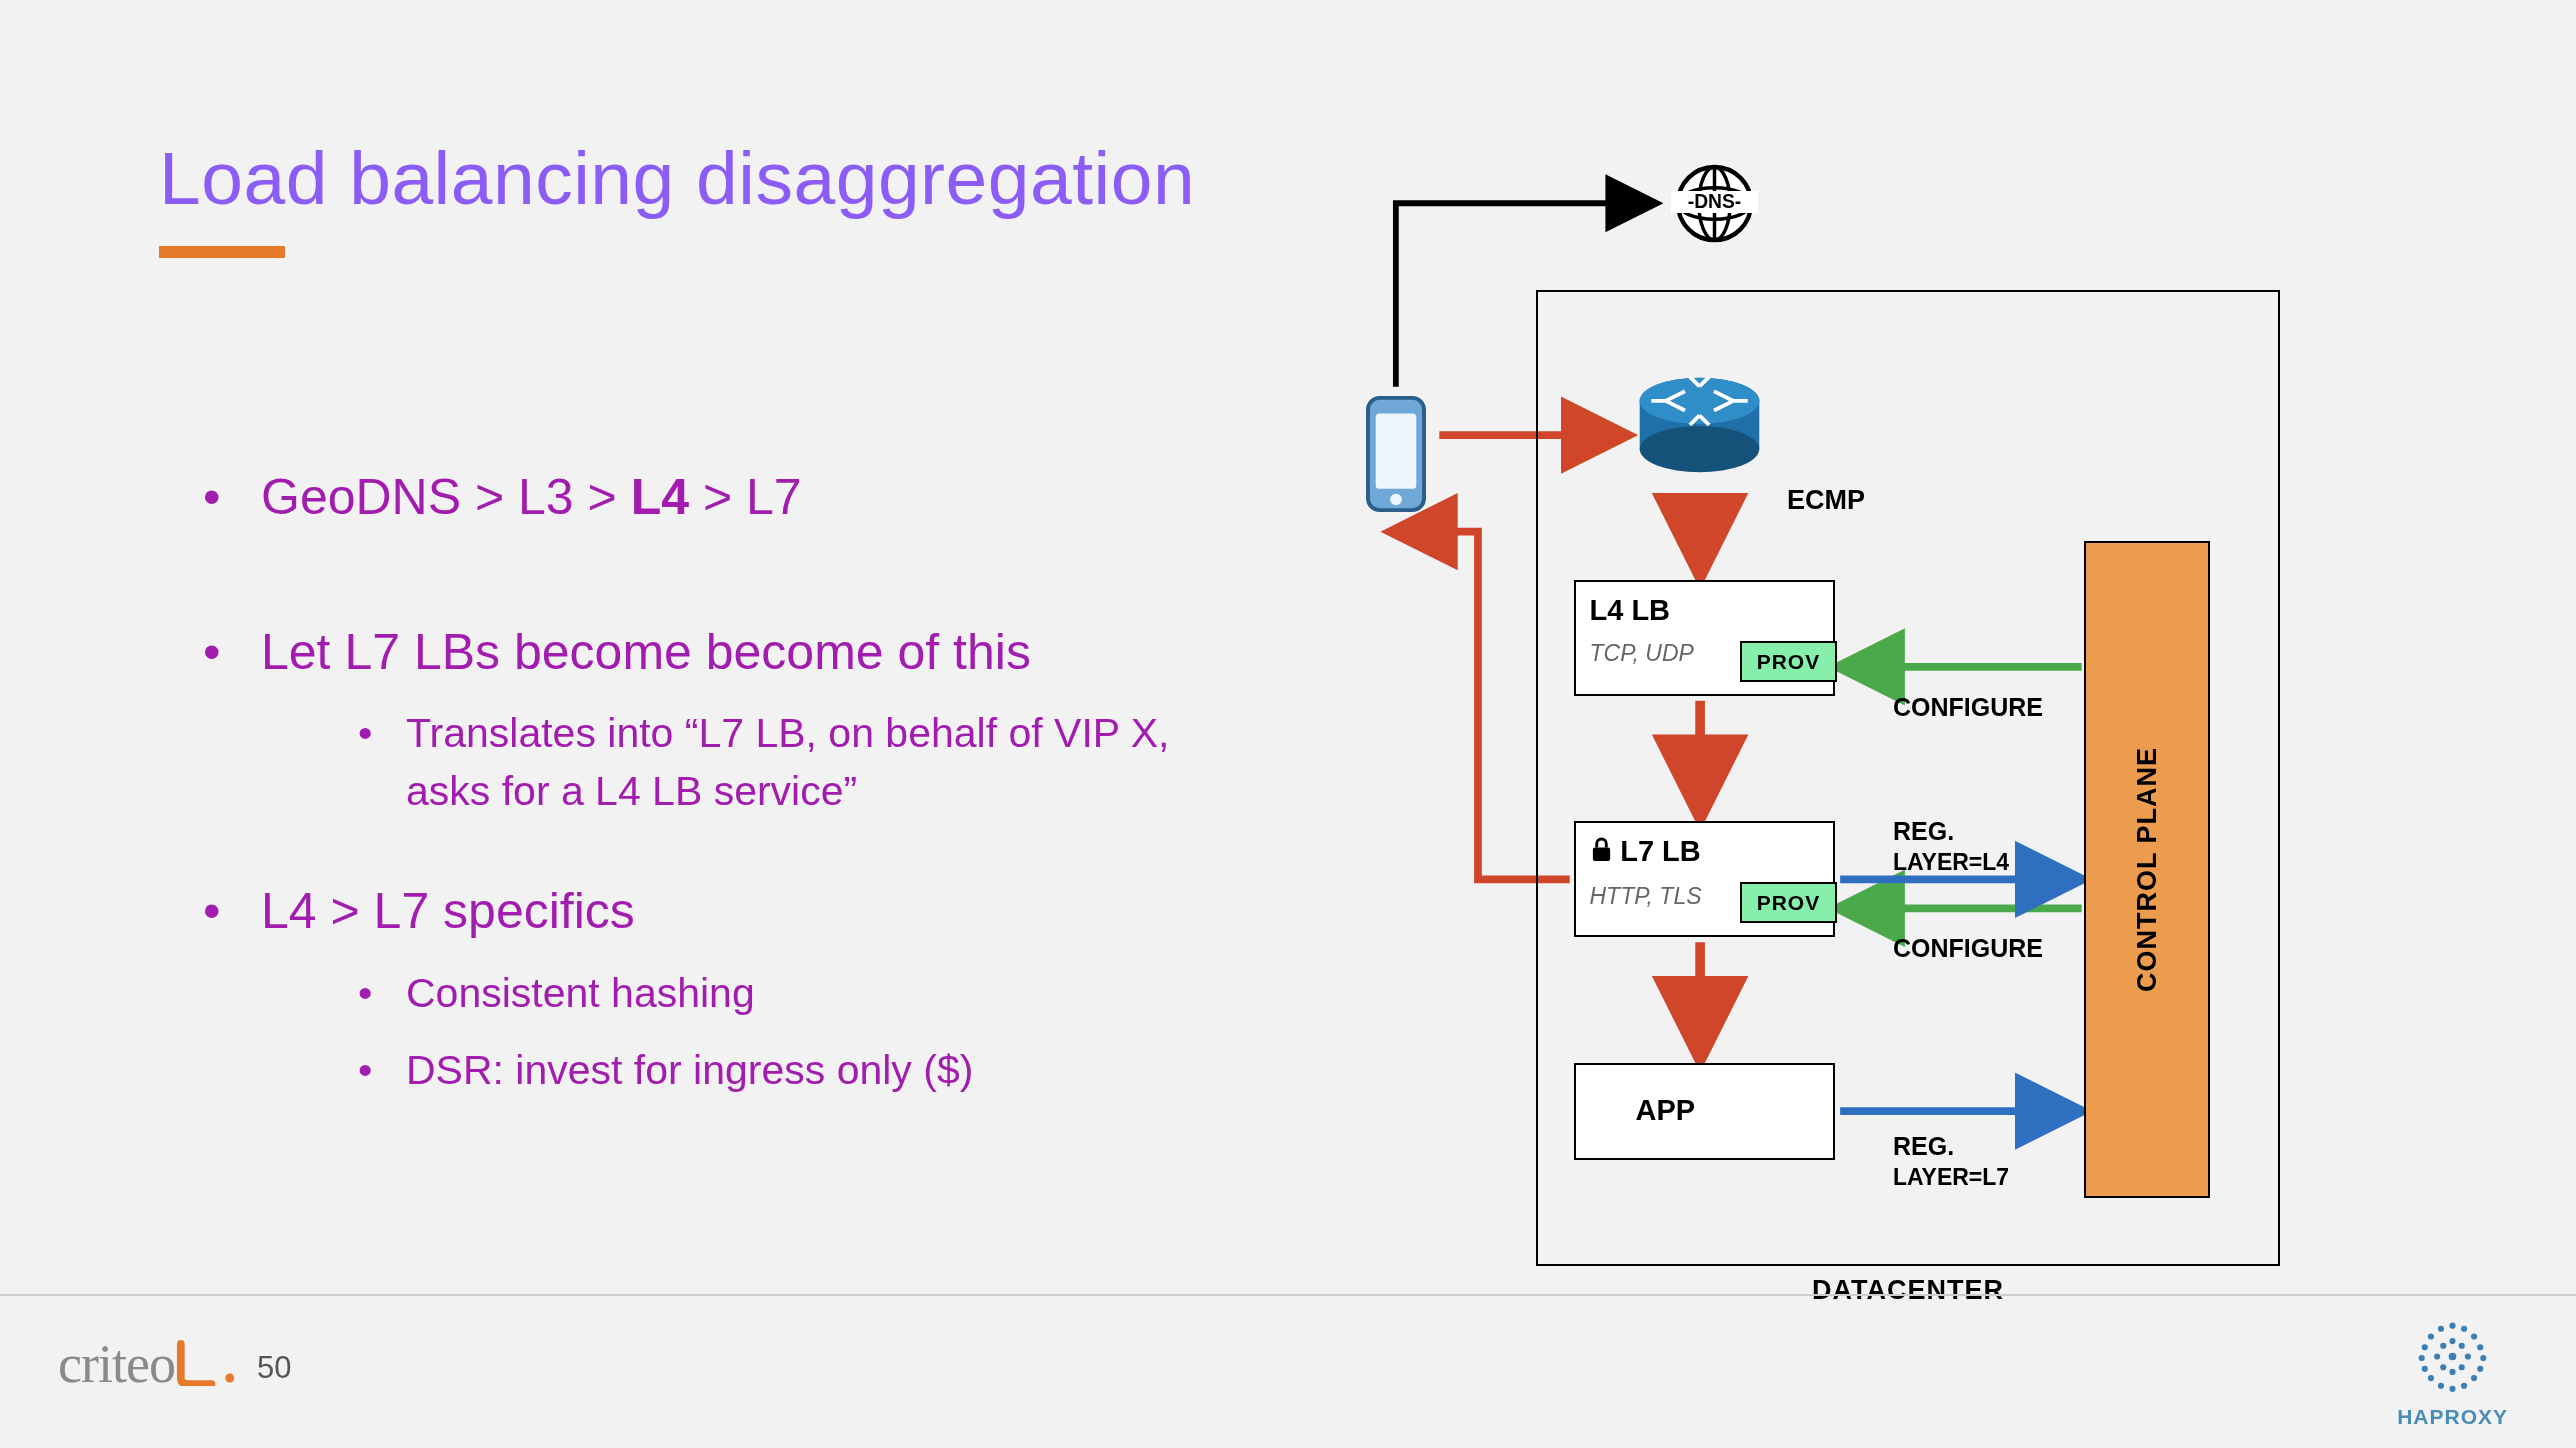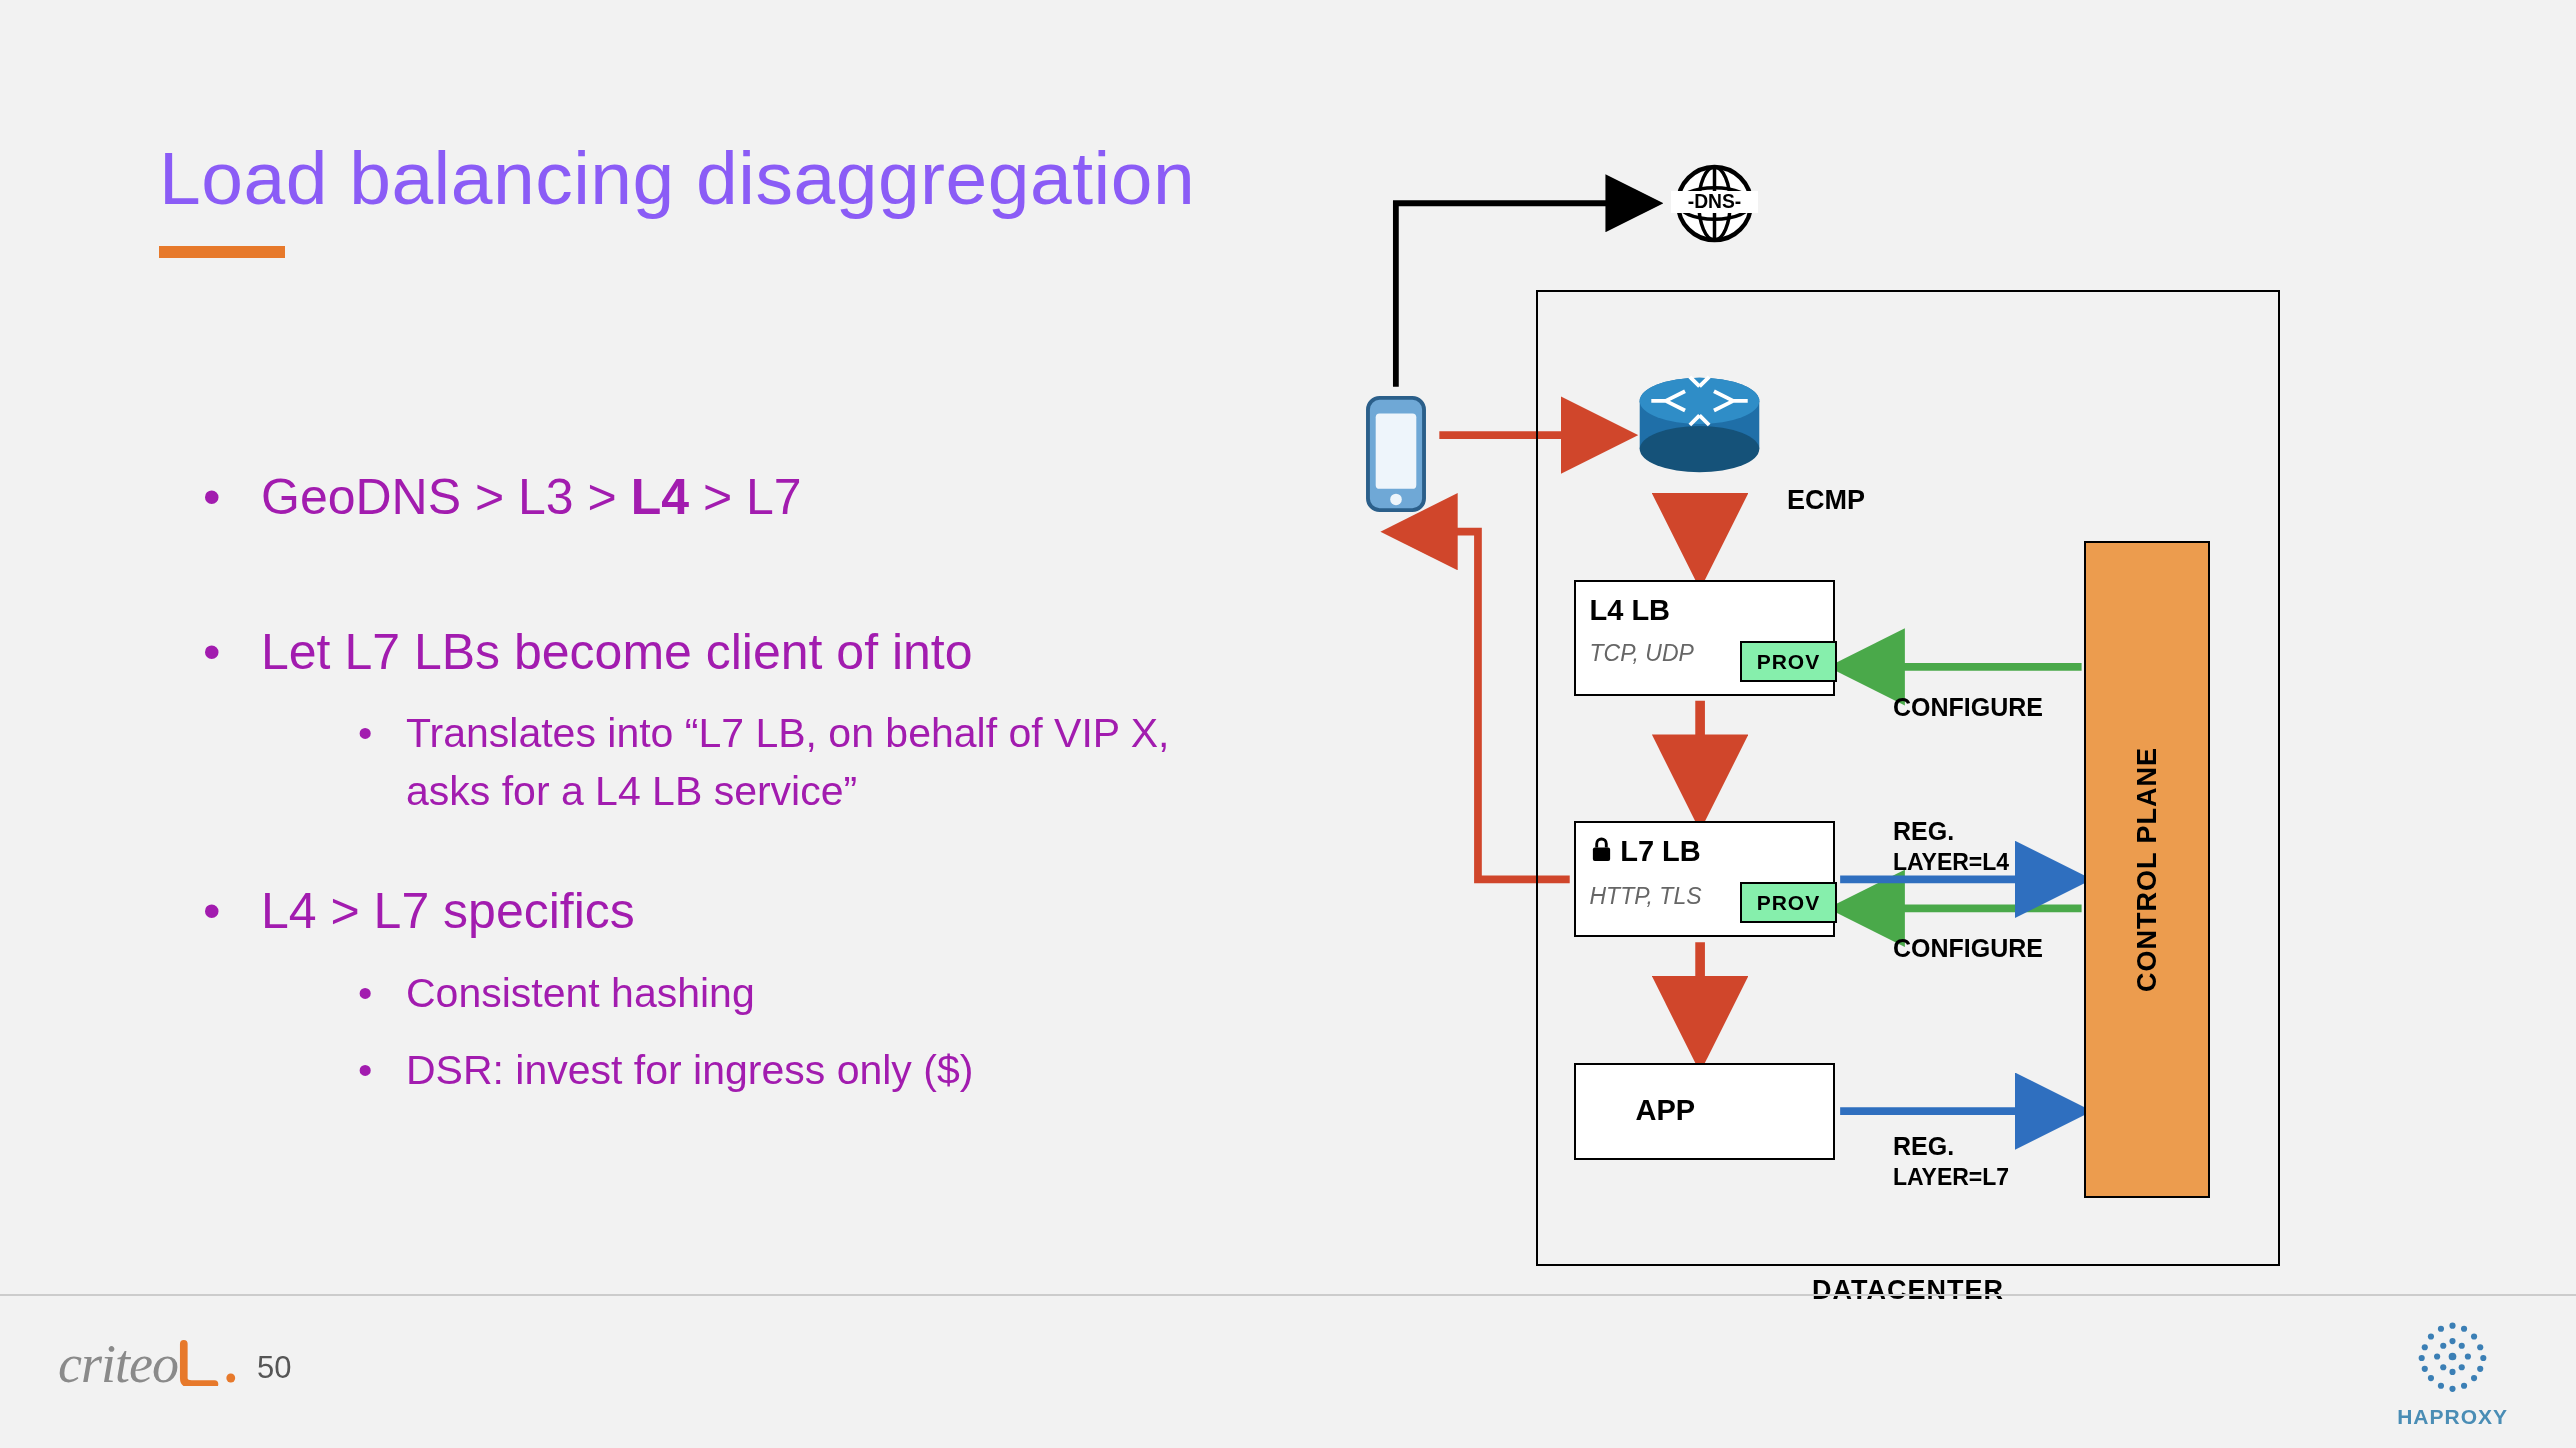--- a/index.html
+++ b/index.html
@@ -229,21 +229,20 @@
   .criteo-logo {
     position: absolute;
     left: 58px;
     top: 1333px;
   }
   .criteo-text {
     font-family: Georgia, serif;
     font-size: 54px;
     color: #8a8a8a;
     letter-spacing: -1px;
-    font-style: italic;
   }
   .criteo-dot {
     color: #e7792b;
     font-weight: 700;
   }
   .page-num {
     position: absolute;
     left: 257px;
     top: 1350px;
     font-size: 31px;
@@ -276,21 +275,21 @@
 
   <div class="title">Load balancing disaggregation</div>
   <div class="accent-bar"></div>
 
   <div class="bullets">
     <div class="bullet-l1">
       <span>GeoDNS &gt; L3 &gt; </span><span class="bold">L4</span><span> &gt; L7</span>
     </div>
 
     <div class="bullet-l1" style="margin-bottom: 58px;">
-      <span>Let L7 LBs become client of into</span>
+      <span>Let L7 LBs become become of this</span>
       <div class="bullet-l2">Translates into “L7 LB, on behalf of VIP X, asks for a L4 LB service”</div>
     </div>
 
     <div class="bullet-l1">
       <span>L4 &gt; L7 specifics</span>
       <div class="bullet-l2">Consistent hashing</div>
       <div class="bullet-l2">DSR: invest for ingress only ($)</div>
     </div>
   </div>
 

